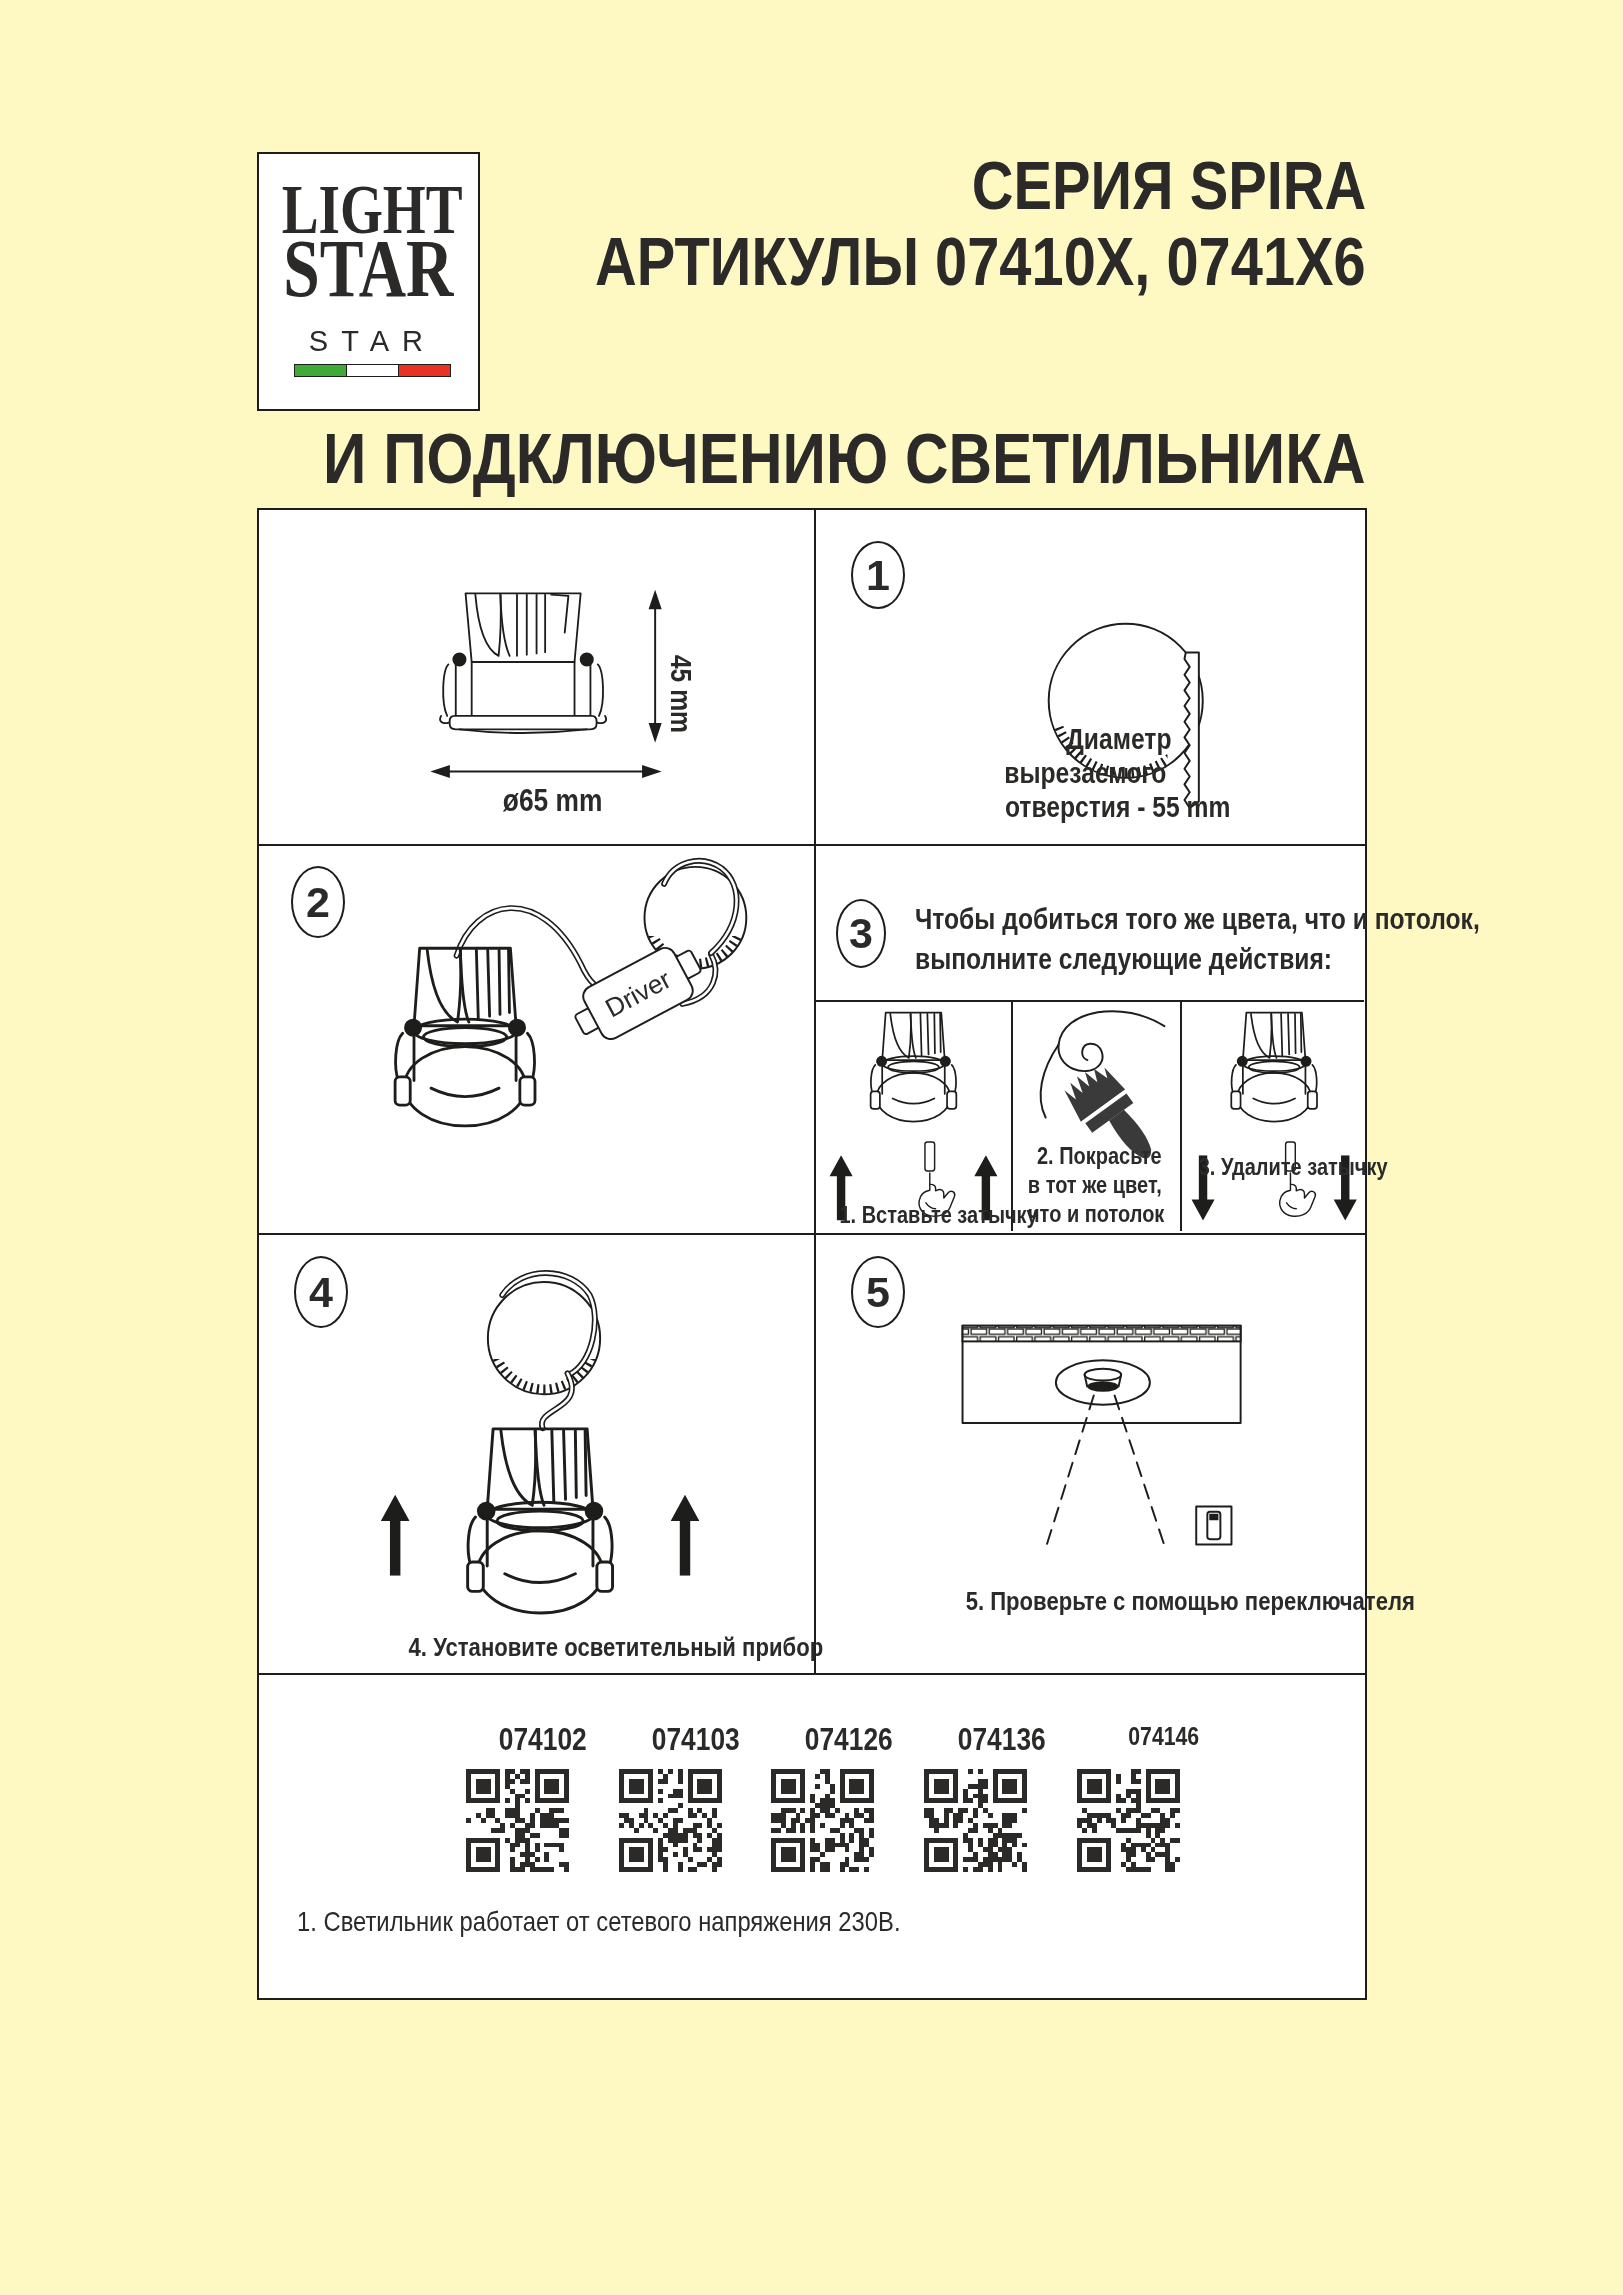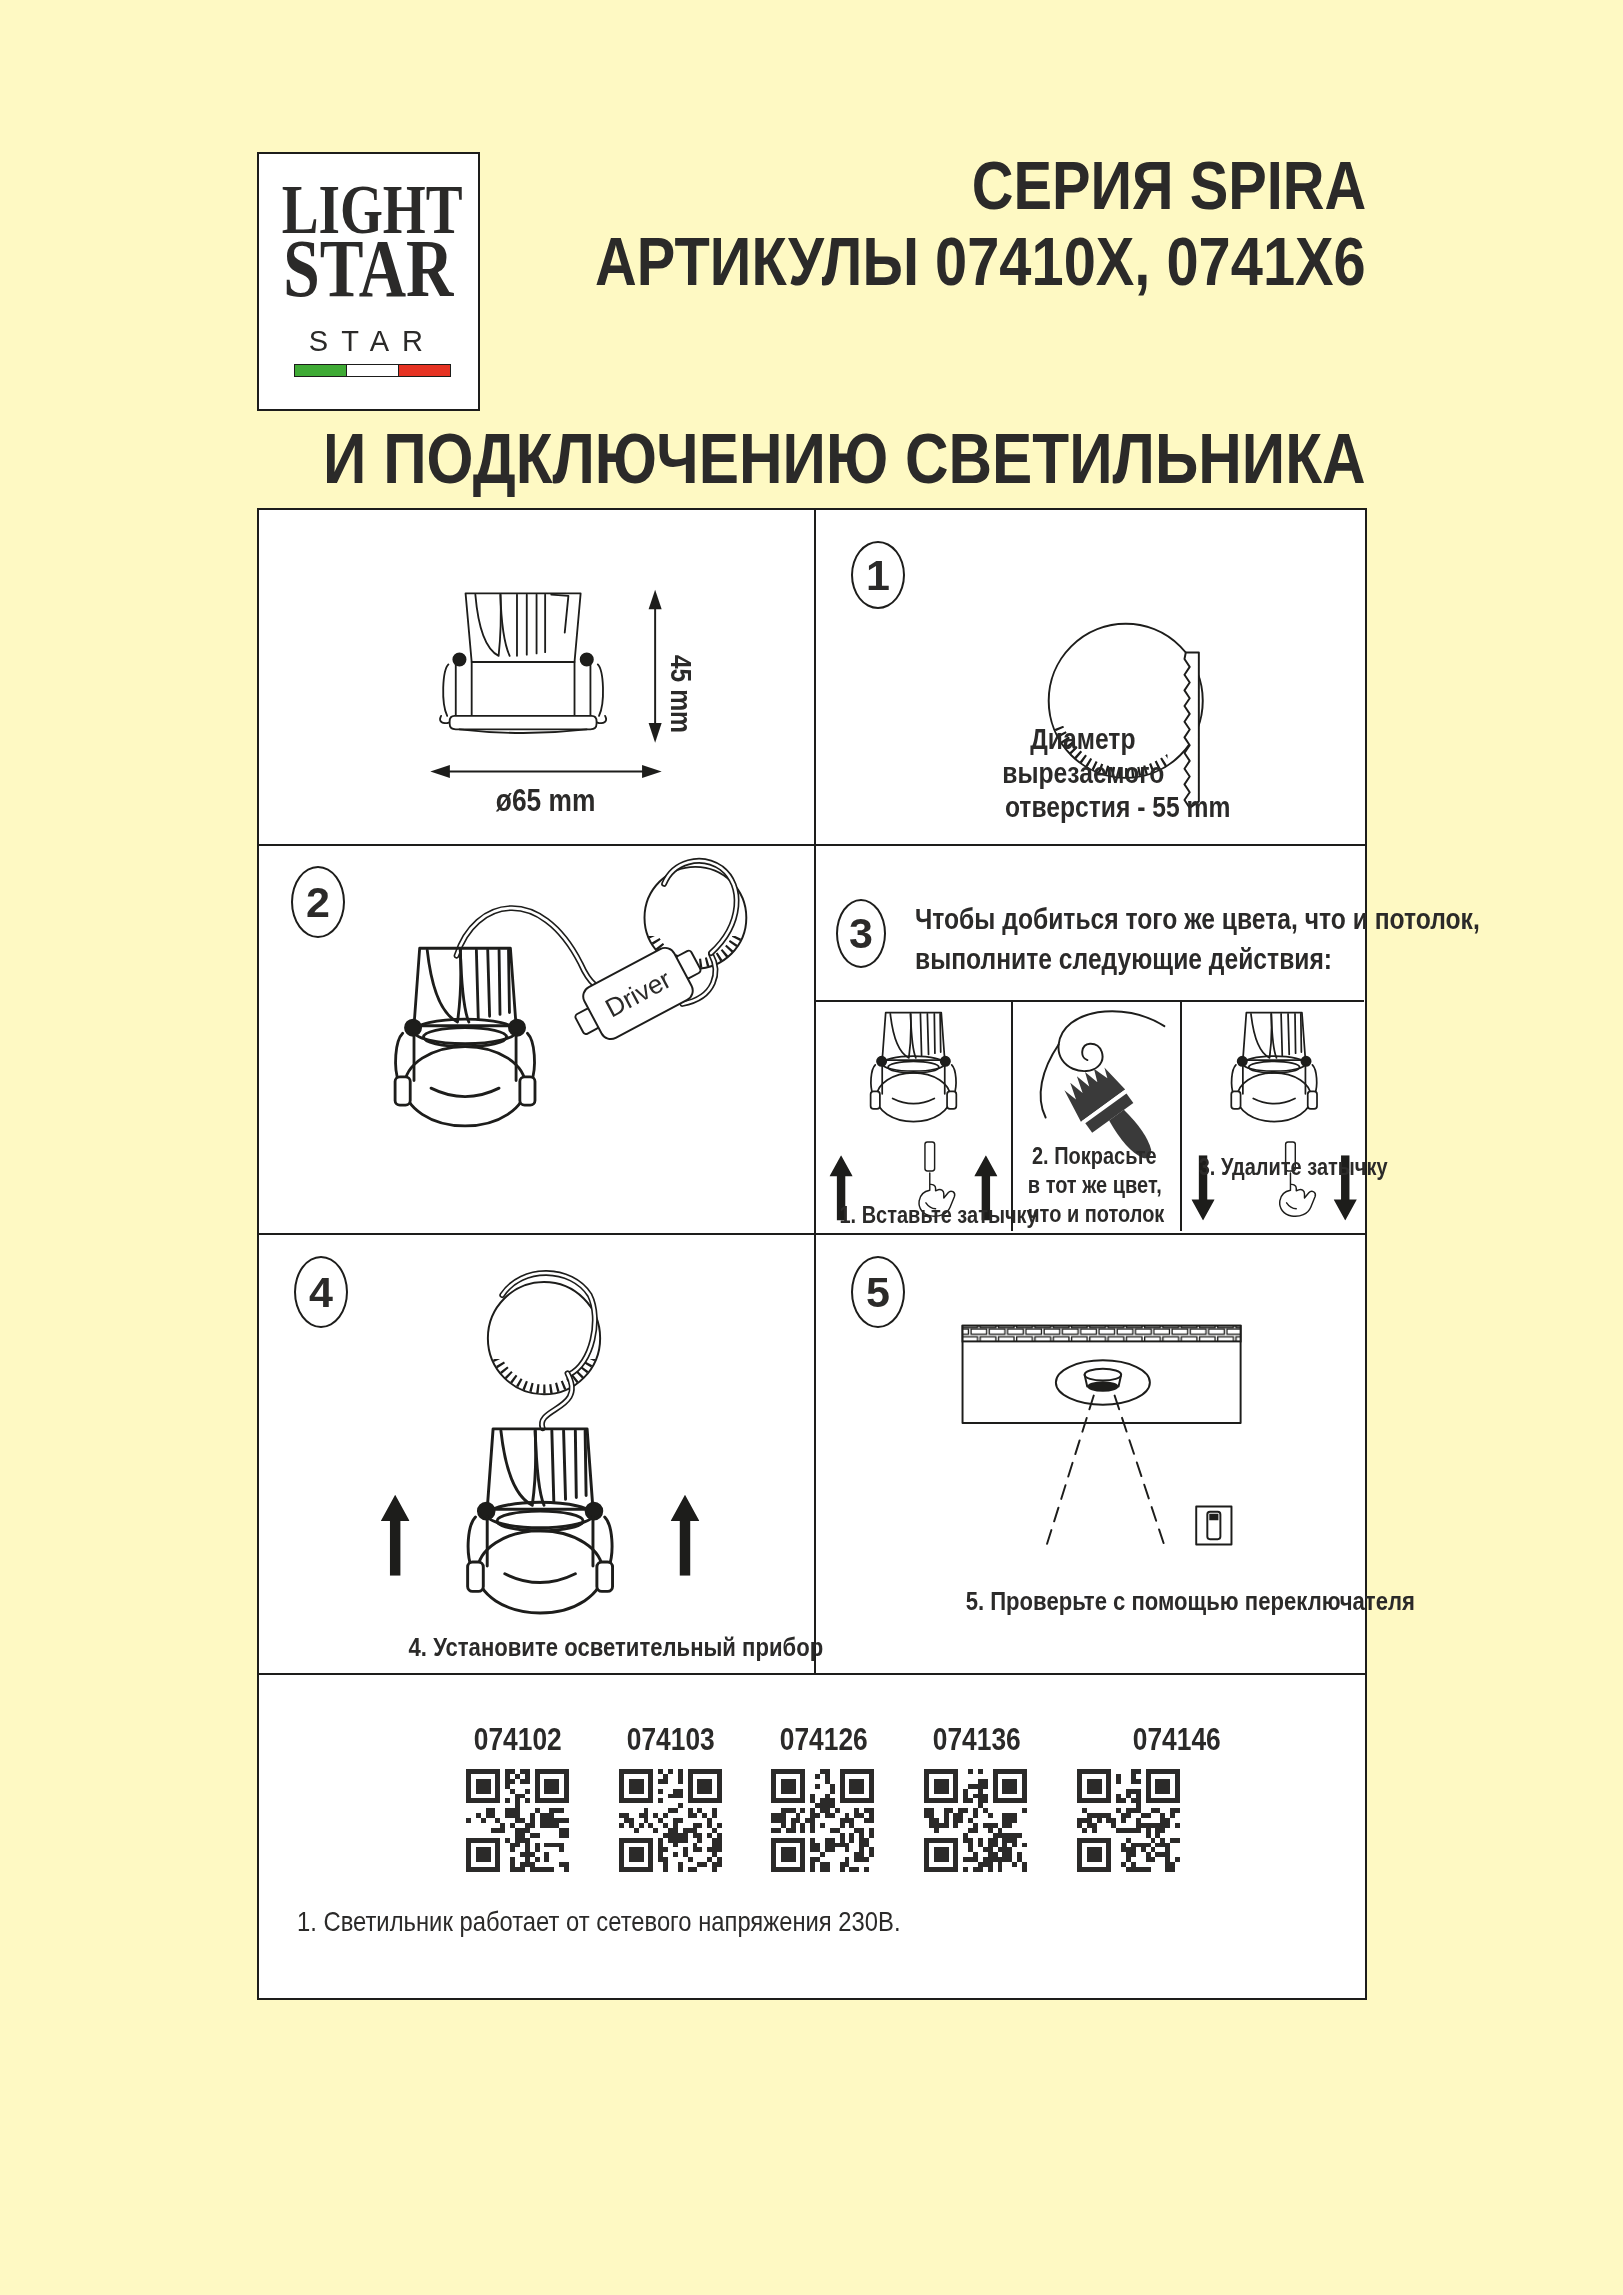--- a/index.html
+++ b/index.html
@@ -1,20 +1,20 @@
 <!DOCTYPE html>
 <html style="font-size:10.5px"><head>
 <meta charset="utf-8">
 <style>
   html,body{margin:0;padding:0;background:#e8e8e8}
   .sheet{position:relative;width:1623px;height:2295px;background:#fef9c3;
          font-family:"Liberation Sans","DejaVu Sans",sans-serif;color:#2b2a29;overflow:hidden}
   .abs{position:absolute}
   .b{font-weight:700}
-  .ctr{text-align:center}
+  .ctr{text-align:right}
   .nw{white-space:nowrap}
   .cx{display:inline-block;transform:scaleX(.85);transform-origin:center center;white-space:nowrap}
   .cxr{transform-origin:right center}
   .cxl{transform-origin:left center}
   
   .logo-box{position:absolute;left:257px;top:152px;width:223px;height:259px;border:2px solid #1d1d1b;box-sizing:border-box;background:#fff}
   .logo-word{position:absolute;left:0;width:100%;text-align:center;font-family:"Liberation Serif","DejaVu Serif",serif;font-weight:700;color:#2b2a29}
   .logo-group{position:absolute;left:0;width:100%;text-align:center;font-weight:400;color:#2b2a29}
   .flag{position:absolute;left:35px;top:210px;width:157px;height:13px;border:1.3px solid #1d1d1b;display:flex;box-sizing:border-box}
   .flag i{flex:1;display:block}
@@ -278,21 +278,21 @@
       <rect x="601" y="424" width="20" height="42" rx="4" class="ln"></rect>
       <rect x="604" y="427" width="14" height="10" fill="#1d1d1b"></rect>
     </g>
   </svg>
   <div class="abs b ctr" style="left:926px;top:1586px;width:327px;font-size:26px"><span class="cx">5. Проверьте с помощью переключателя</span></div>
 
   <div class="abs b ctr" style="left:441px;top:1722px;width:153px;font-size:31px"><span class="cx">074102</span></div>
   <div class="abs b ctr" style="left:594px;top:1722px;width:153px;font-size:31px"><span class="cx">074103</span></div>
   <div class="abs b ctr" style="left:747px;top:1722px;width:153px;font-size:31px"><span class="cx">074126</span></div>
   <div class="abs b ctr" style="left:900px;top:1722px;width:153px;font-size:31px"><span class="cx">074136</span></div>
-  <div class="abs b ctr" style="left:1100px;top:1722px;width:153px;font-size:31px"><span class="cx">074146</span></div>
+  <div class="abs b ctr" style="left:1052px;top:1722px;width:153px;font-size:25px"><span class="cx">074146</span></div>
 
   <div class="qr-box" style="left:466px;top:1769px"><svg viewBox="0 0 21 21" xmlns="http://www.w3.org/2000/svg">
         <rect width="21" height="21" fill="#fff"></rect>
         <g fill="#2b2a29">
           <rect x="0" y="0" width="1" height="1"></rect>
           <rect x="1" y="0" width="1" height="1"></rect>
           <rect x="2" y="0" width="1" height="1"></rect>
           <rect x="3" y="0" width="1" height="1"></rect>
           <rect x="4" y="0" width="1" height="1"></rect>
           <rect x="5" y="0" width="1" height="1"></rect>

